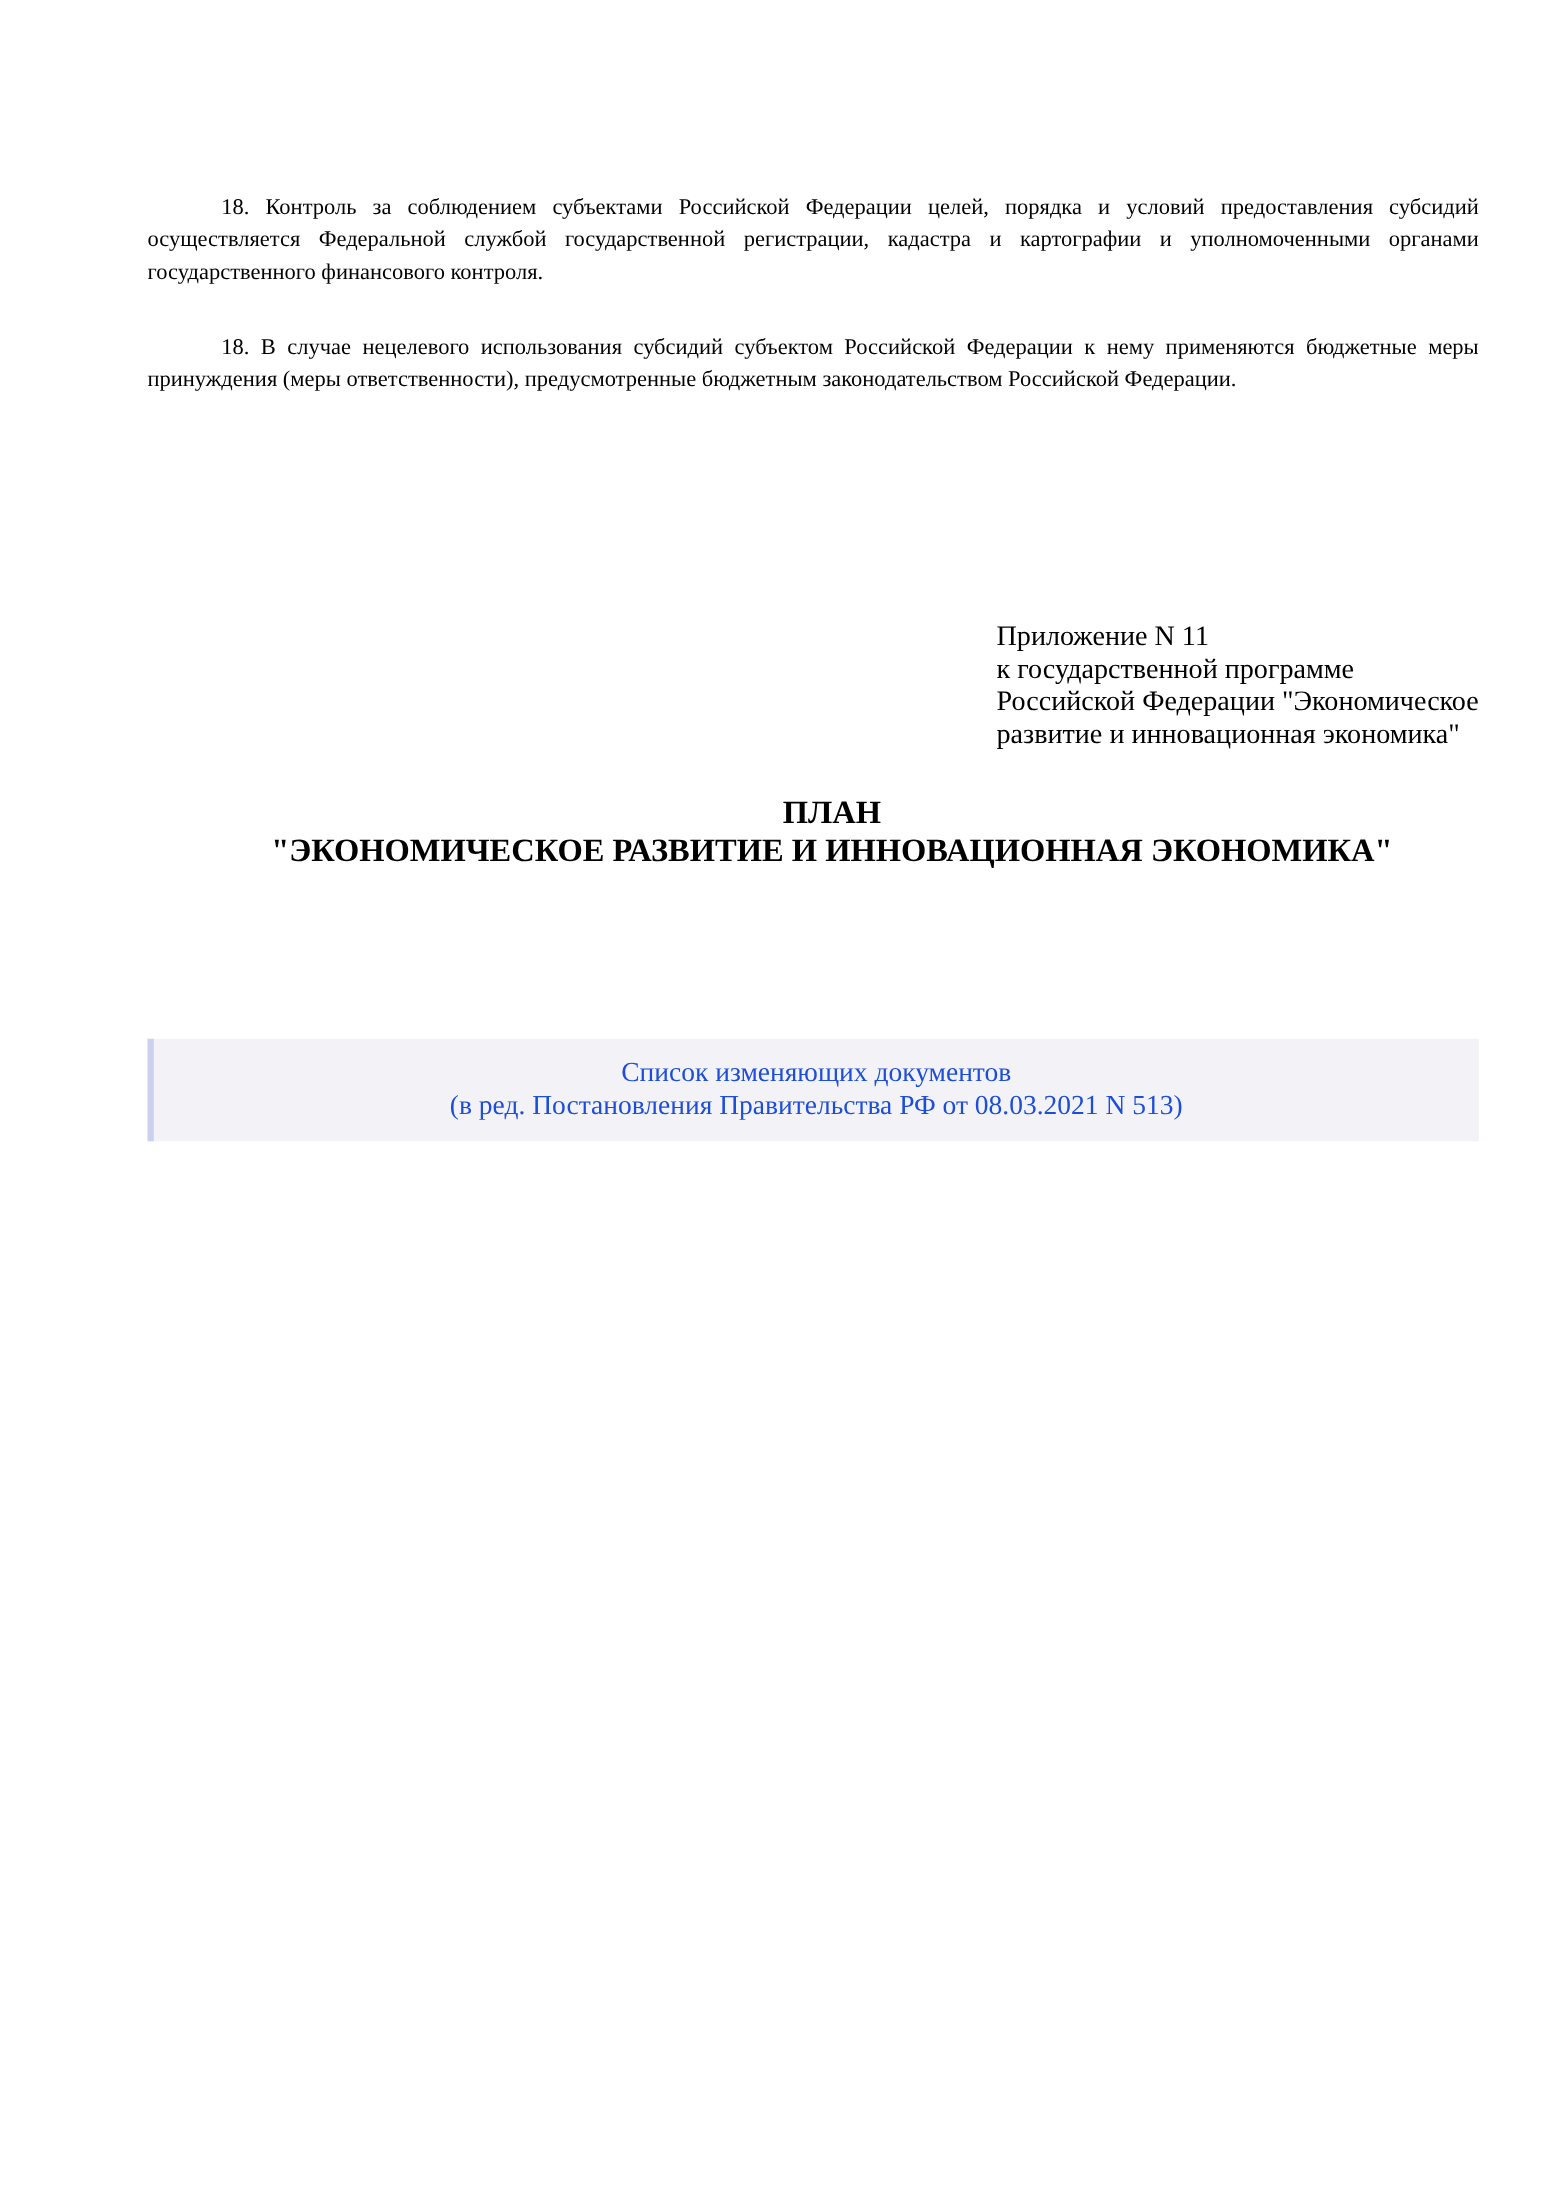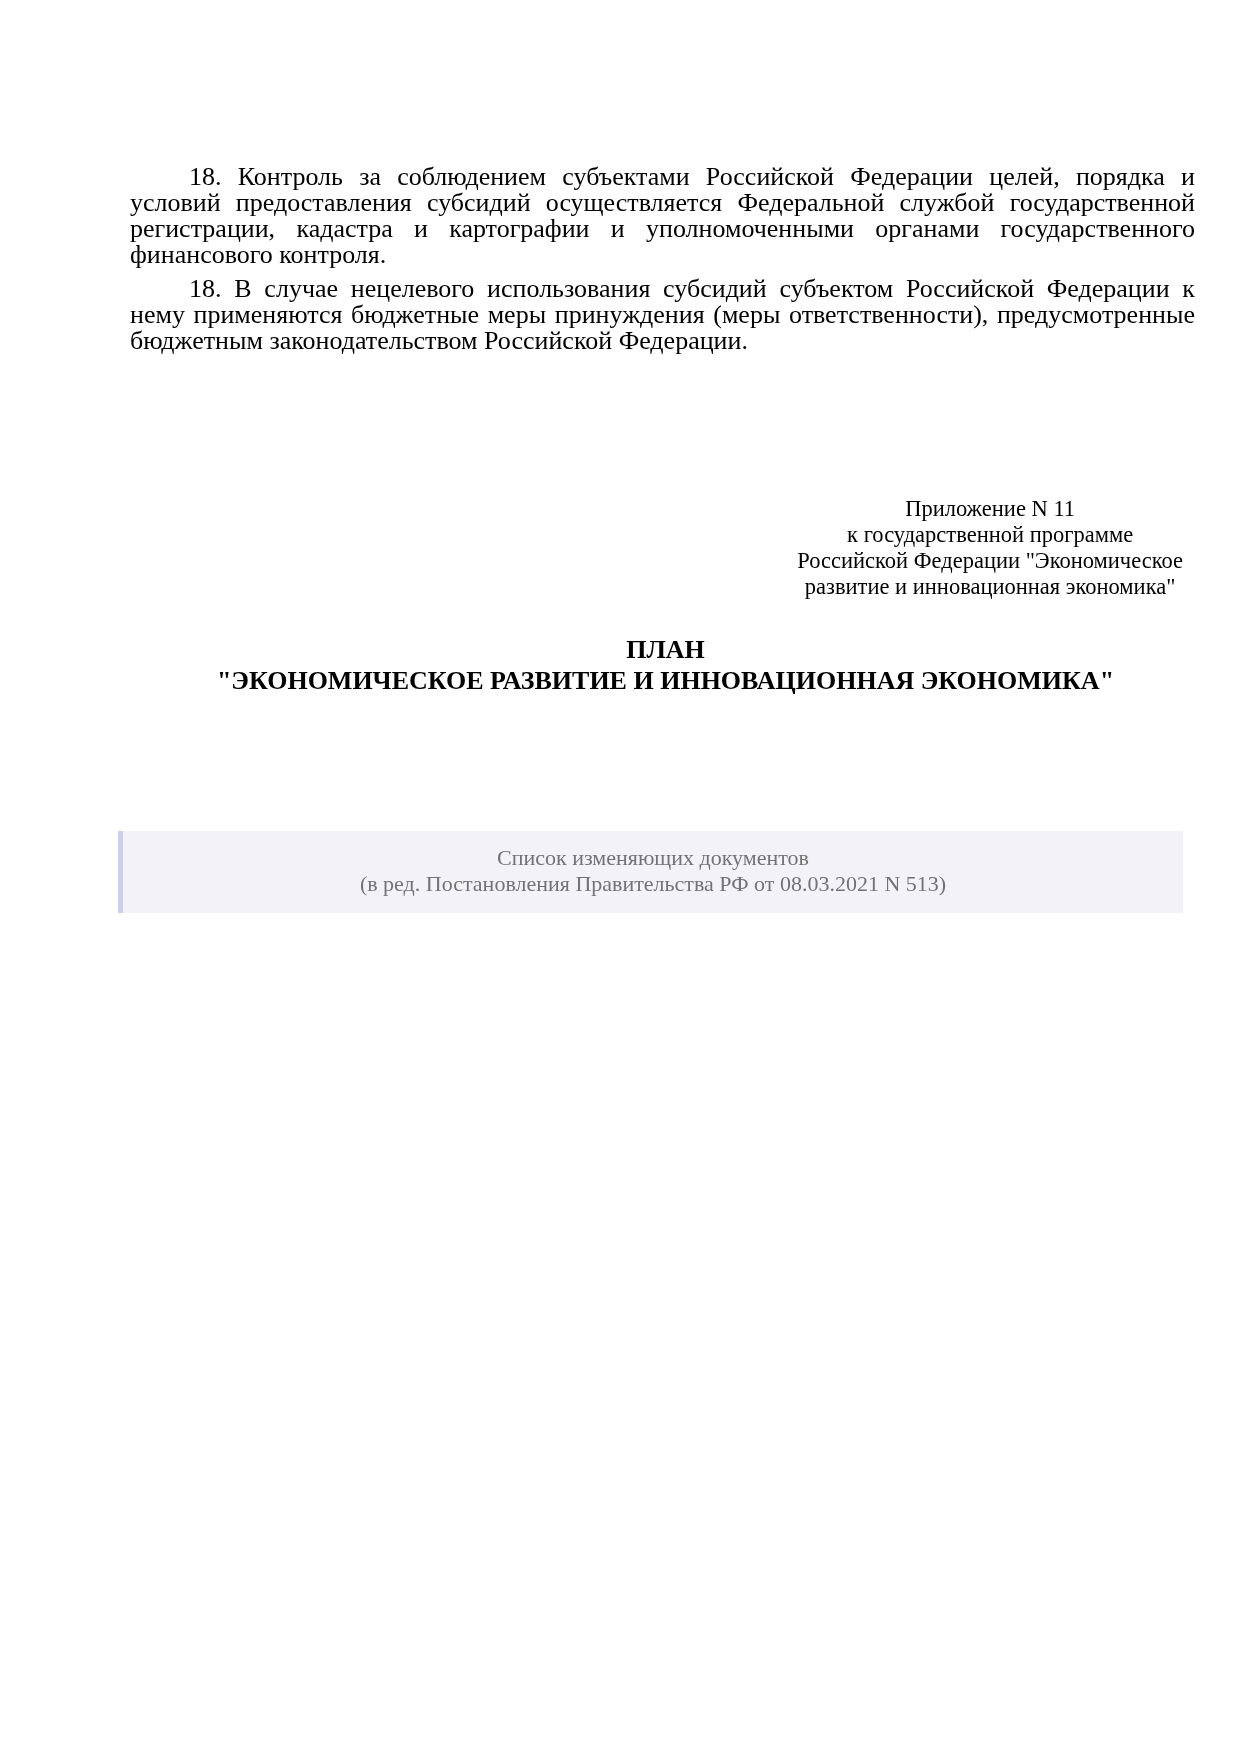--- a/index.html
+++ b/index.html
@@ -1,30 +1,30 @@
 <!DOCTYPE html>
 <html><head>
 <meta charset="utf-8">
 <style>
   html, body { margin: 0; padding: 0; background: #ffffff; }
   body { width: 1240px; height: 1754px; position: relative; overflow: hidden;
          font-family: "Liberation Serif", "DejaVu Serif", serif; color: #000; }
-  .para { position: absolute; left: 118px; width: 1065px; font-size: 26px; line-height: 26px;
-          text-align: justify; text-indent: 59px; margin: 12px; }
+  .para { position: absolute; left: 118px; width: 1065px; font-size: 18px; line-height: 26px;
+          text-align: justify; text-indent: 59px; margin: 0; }
   #p18 { top: 152px; }
   #p19 { top: 264px; }
-  .appendix { position: absolute; right: 57px; top: 496px; text-align: center;
+  .appendix { position: absolute; right: 57px; top: 496px; text-align: left;
               font-size: 22.5px; line-height: 26px; }
   .appendix div { white-space: nowrap; }
   .title { position: absolute; left: 133px; width: 1065px; top: 634px; text-align: center;
            font-weight: bold; font-size: 26px; line-height: 31px; }
   .title div { white-space: nowrap; }
   .changes { position: absolute; left: 118px; top: 831px; width: 1065px; height: 82px;
              background: #f2f2f7; border-left: 5px solid #cbd0ef; box-sizing: border-box;
-             text-align: center; color: #737373; font-size: 22px; line-height: 26px;
+             text-align: center; color: #1d4ed8; font-size: 22px; line-height: 26px;
              padding-top: 14px; }
 </style>
 </head>
 <body>
 
 <p id="p18" class="para">18. Контроль за соблюдением субъектами Российской Федерации целей, порядка и условий предоставления субсидий осуществляется Федеральной службой государственной регистрации, кадастра и картографии и уполномоченными органами государственного финансового контроля.</p>
 <p id="p19" class="para">18. В случае нецелевого использования субсидий субъектом Российской Федерации к нему применяются бюджетные меры принуждения (меры ответственности), предусмотренные бюджетным законодательством Российской Федерации.</p>
 
 <div class="appendix">
   <div>Приложение N 11</div>

